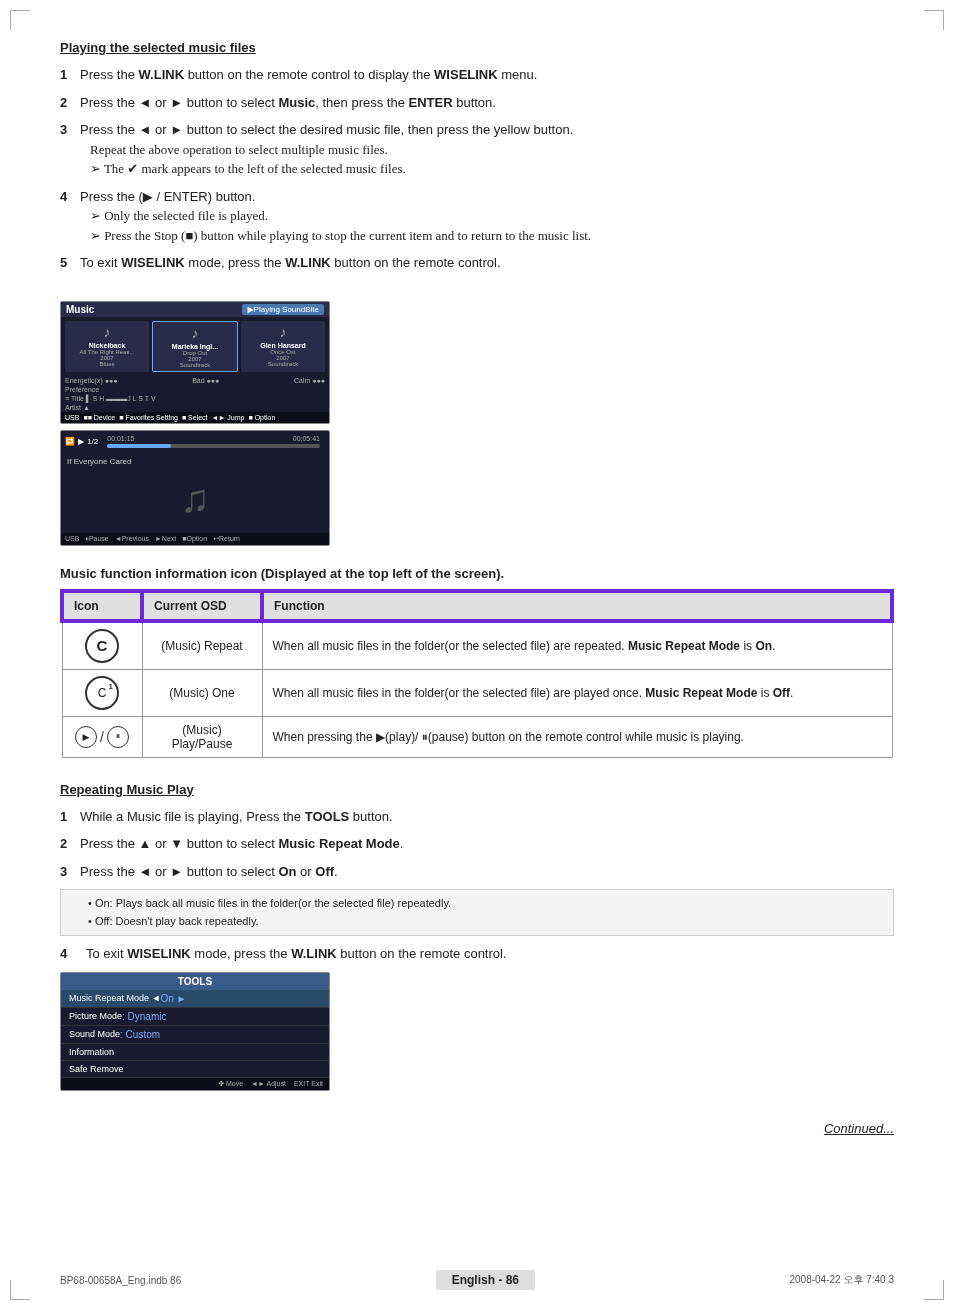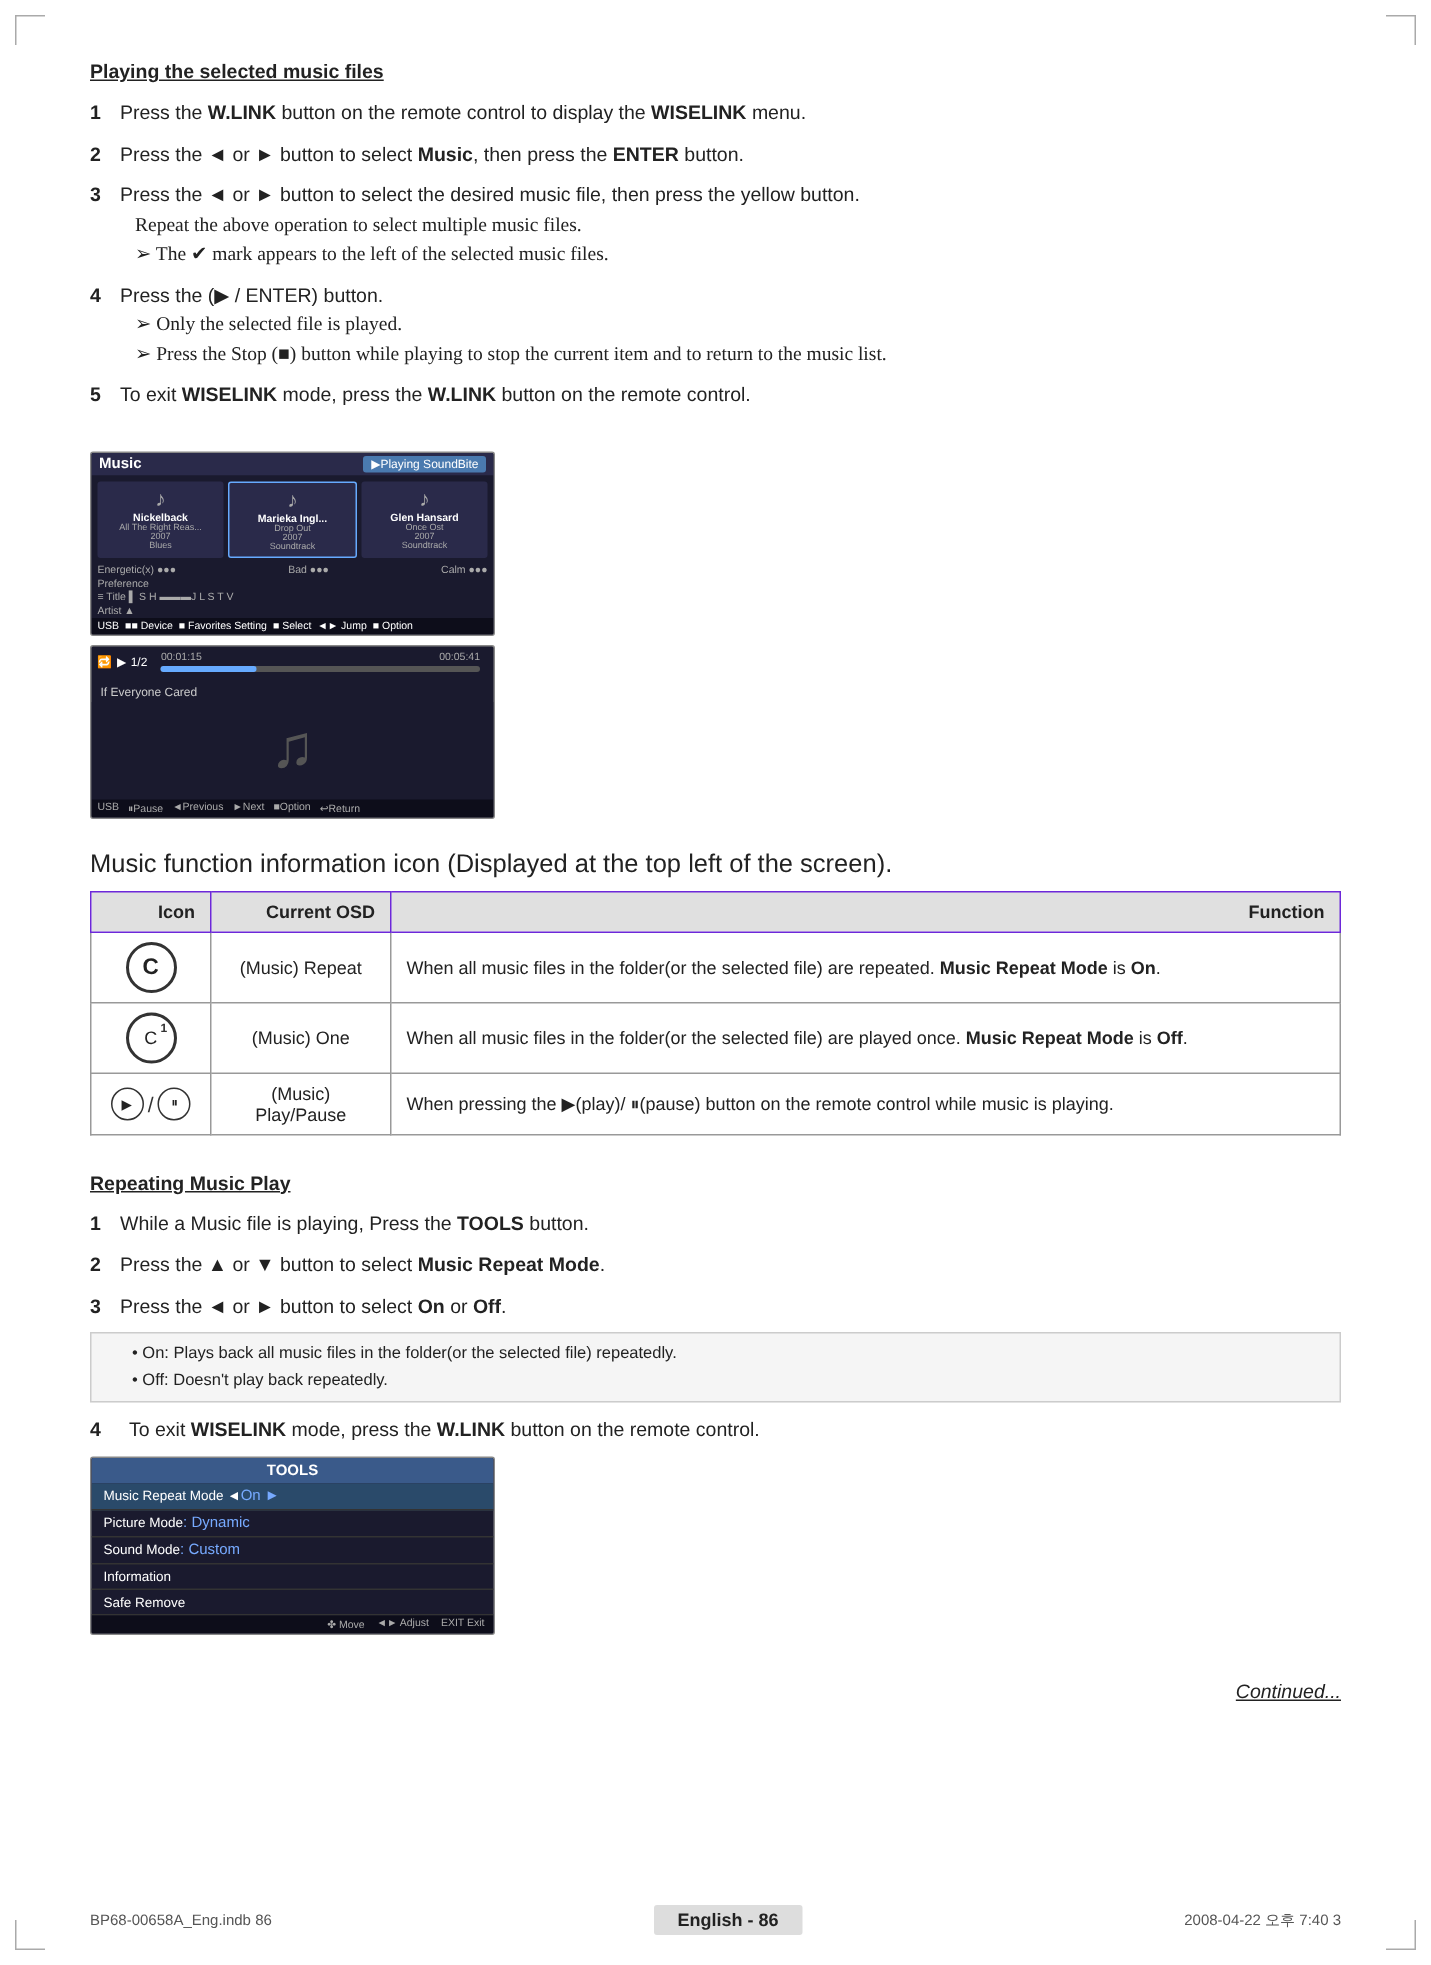--- a/index.html
+++ b/index.html
@@ -187,23 +187,23 @@
 
     
     .info-table {
       width: 100%;
       border-collapse: collapse;
       margin-bottom: 24px;
       font-size: 12px;
     }
     .info-table th {
       background: #e0e0e0;
-      border: 1px solid #6d28d9;
+      border: 4px solid #6d28d9;
       padding: 6px 10px;
-      text-align: right;
+      text-align: left;
       font-weight: bold;
     }
     .info-table td {
       border: 1px solid #999;
       padding: 6px 10px;
       vertical-align: middle;
     }
     .info-table td.icon-cell {
       text-align: center;
       width: 80px;
@@ -327,22 +327,22 @@
     }
     .page-num-box {
       background: #ddd;
       padding: 3px 16px;
       font-size: 12px;
       font-weight: bold;
       color: #222;
       border-radius: 2px;
     }
     .table-section-label {
-      font-weight: normal;
-      font-size: 17px;
+      font-weight: bold;
+      font-size: 13px;
       margin-bottom: 8px;
     }
   </style>
 </head>
 <body>
 
 <div class="page">
   <div class="corner-tl"></div>
   <div class="corner-tr"></div>
   <div class="corner-bl"></div>

